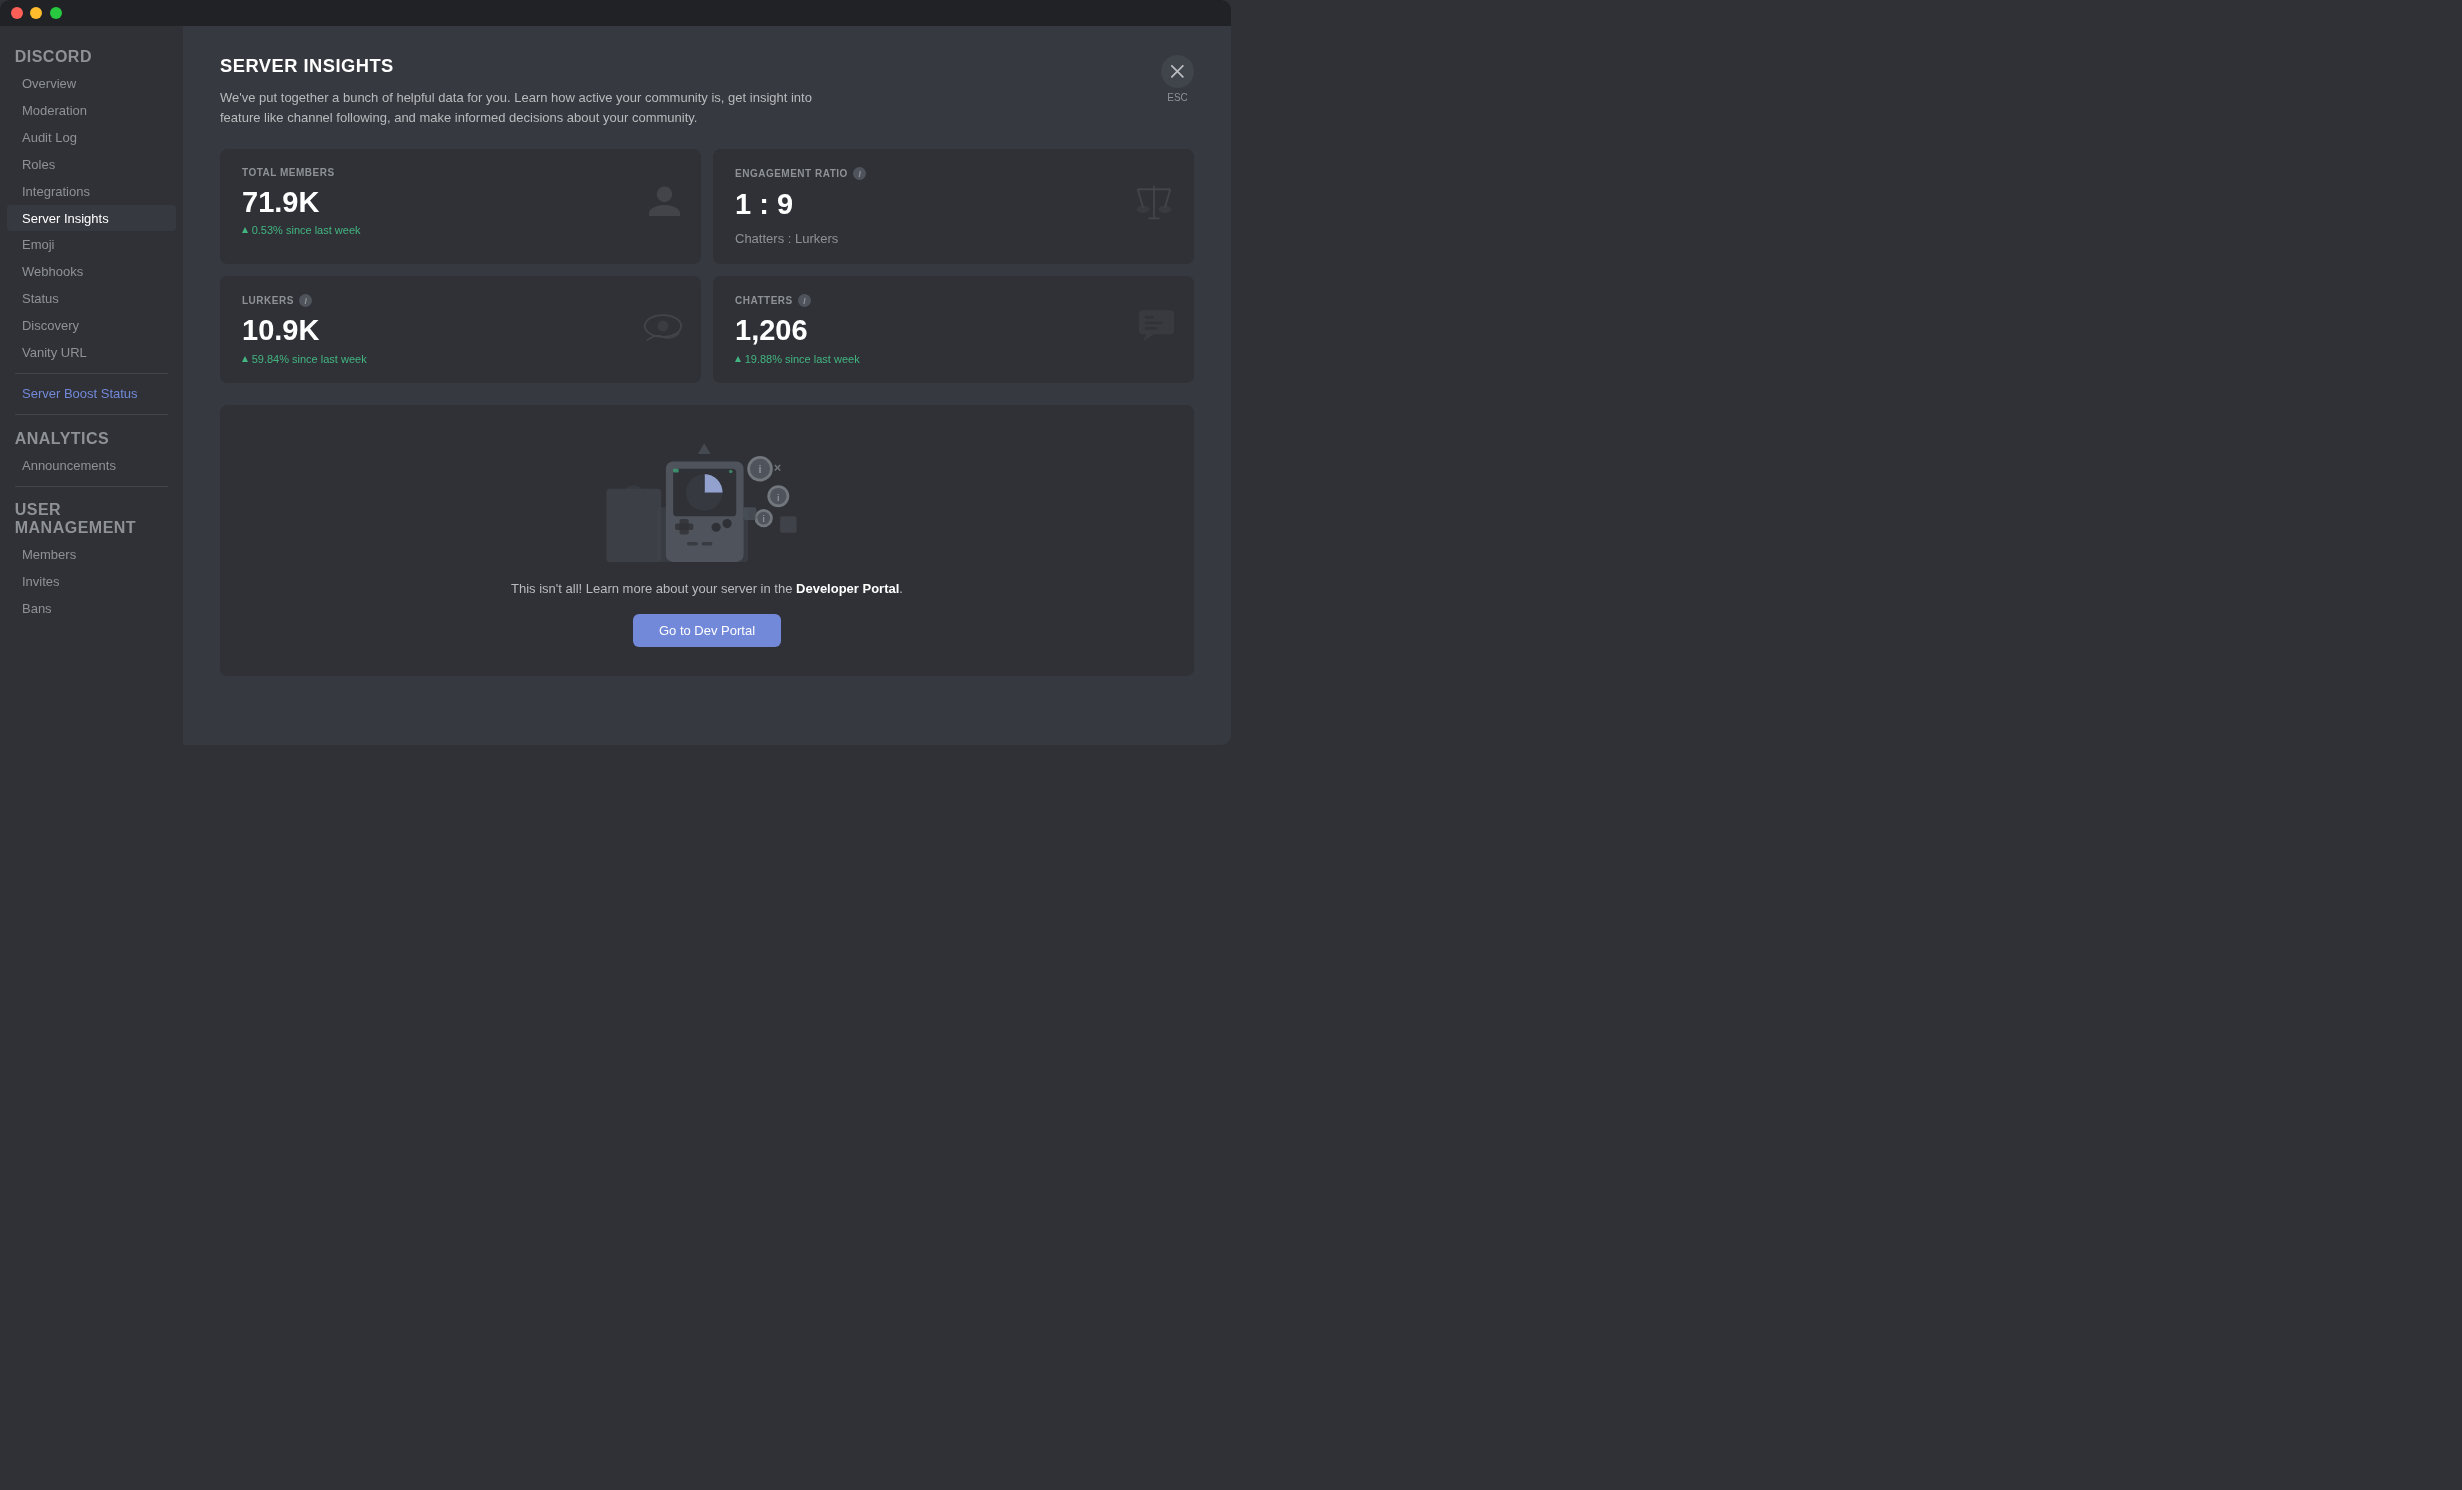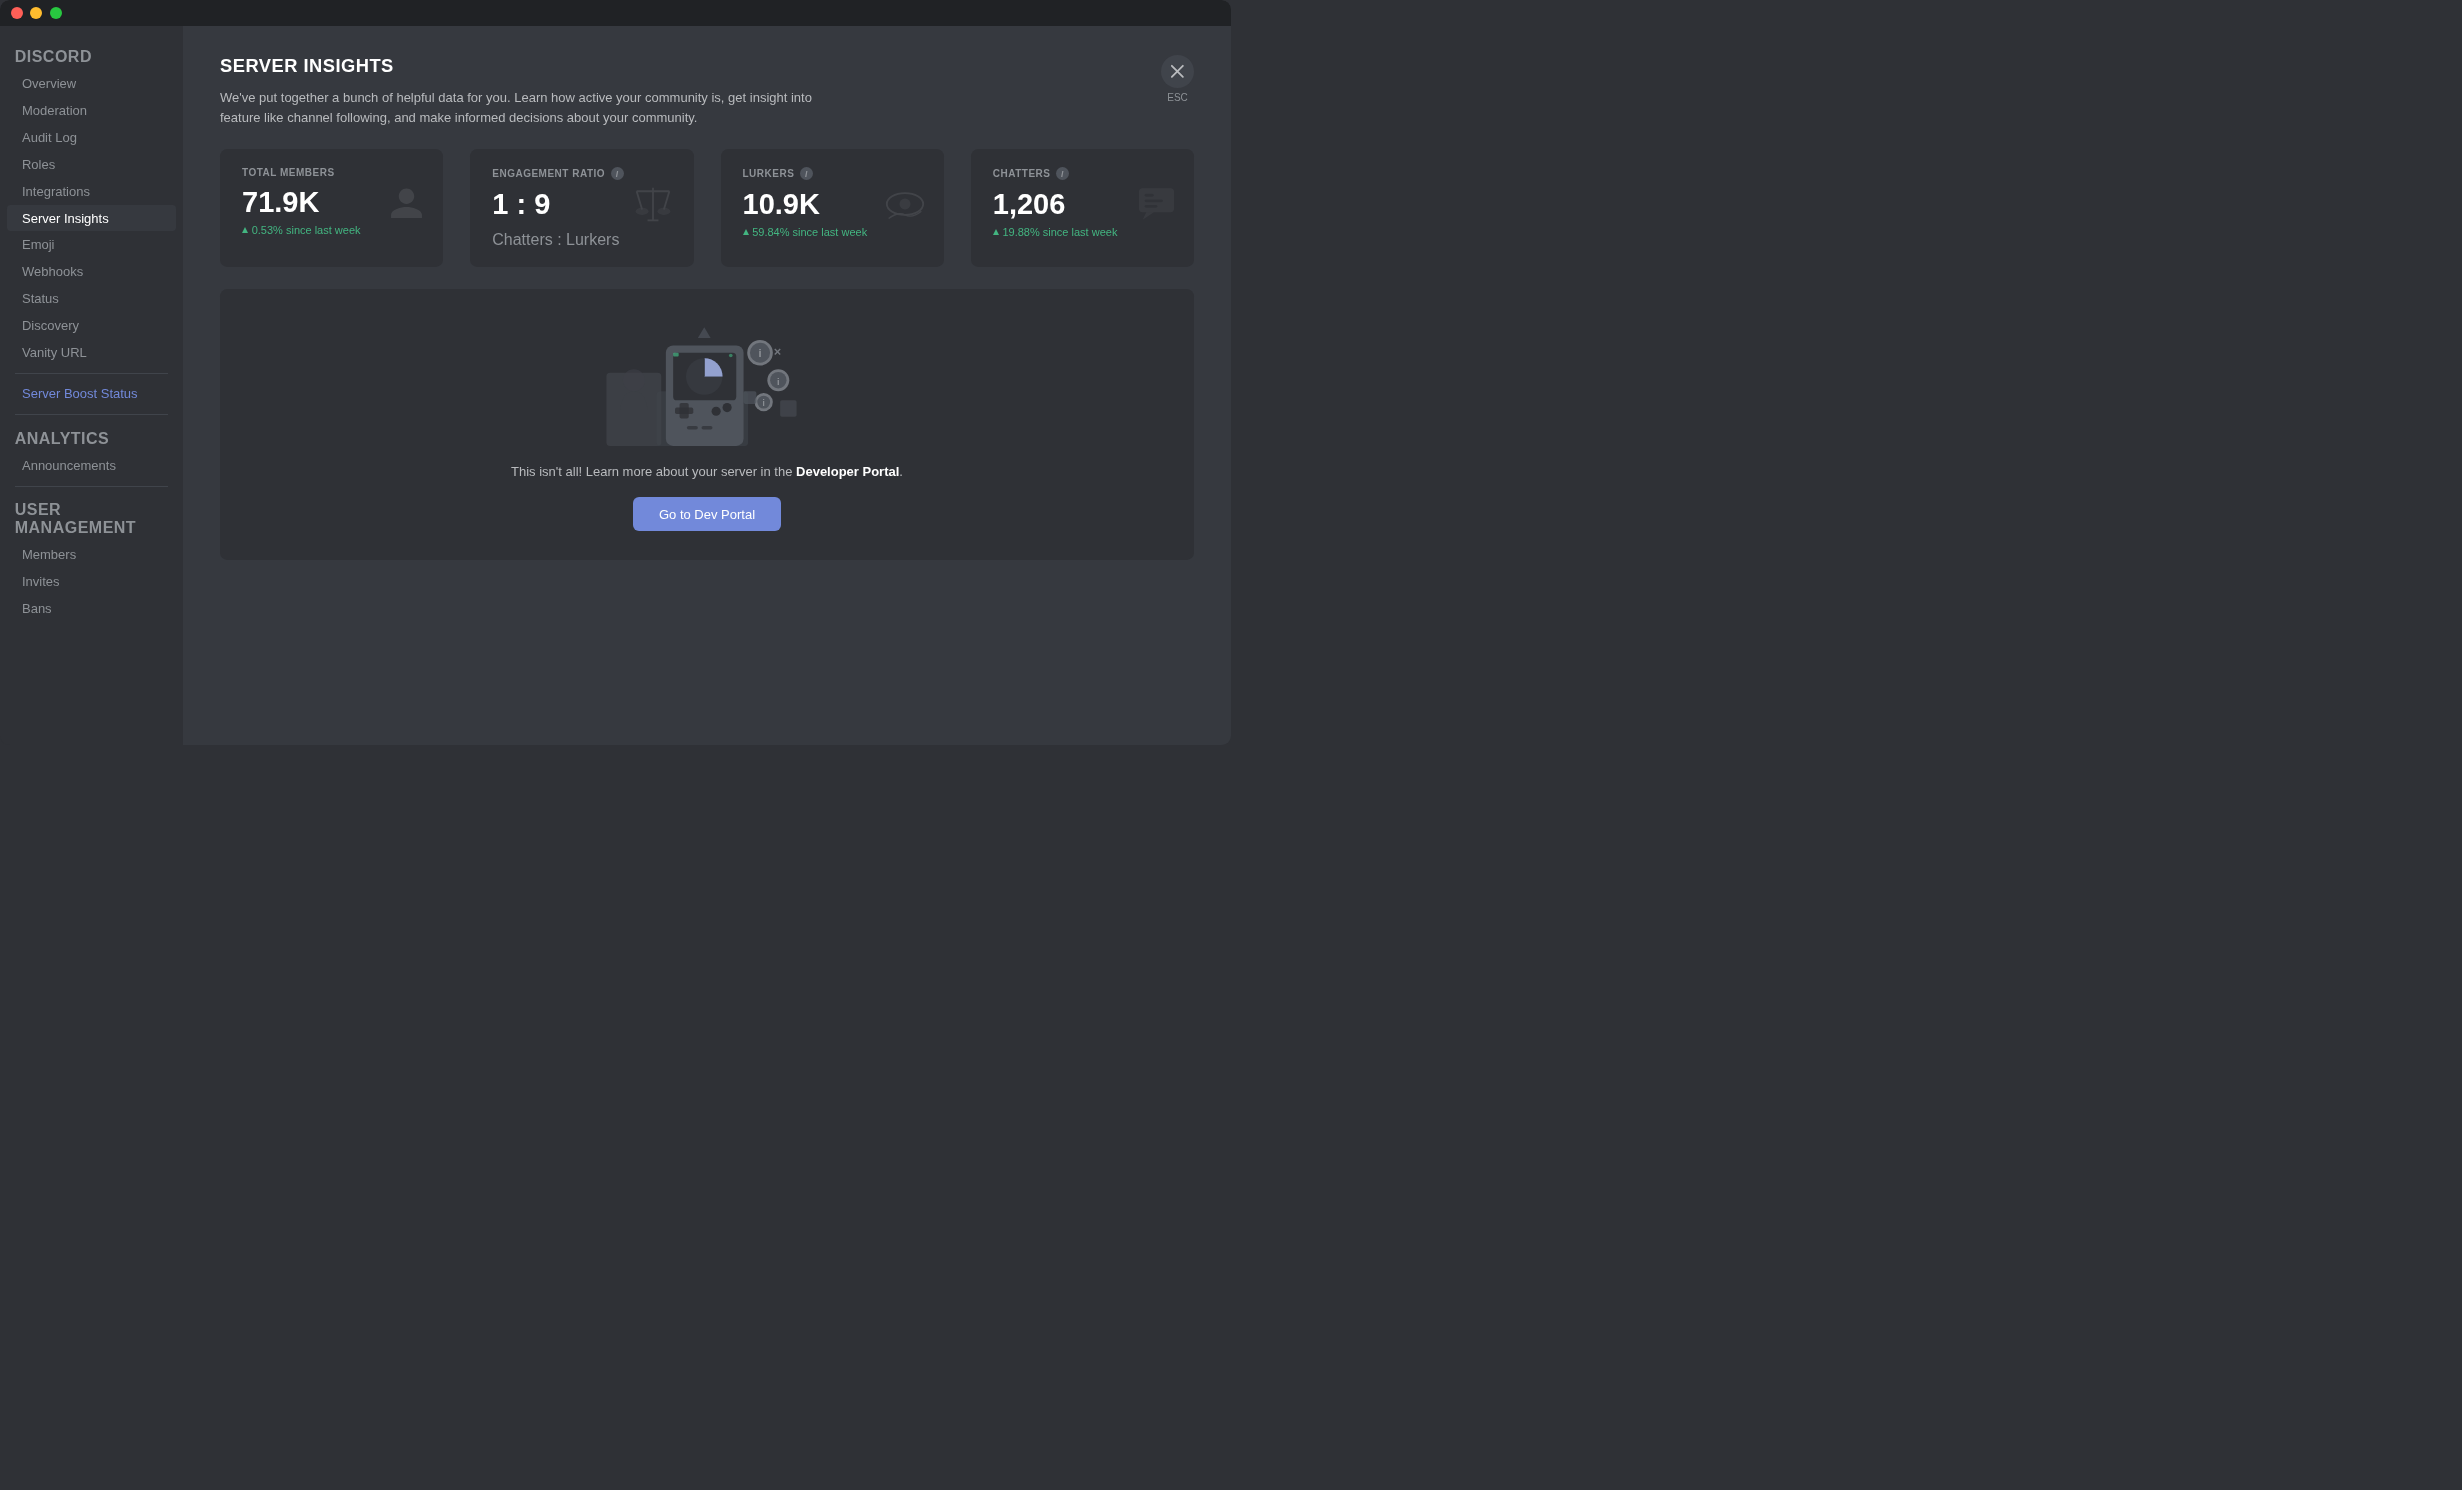--- a/index.html
+++ b/index.html
@@ -124,22 +124,22 @@
       margin-top: 3.7px;
     }
     .close-area {
       display: flex;
       flex-direction: column;
     }
 
     
     .stats-grid {
       display: grid;
-      grid-template-columns: 1fr 1fr 1fr 1fr;
-      gap: 27px;
+      grid-template-columns: 1fr 1fr;
+      gap: 12px;
       margin-bottom: 22px;
     }
     .stat-card {
       background: #2f3136;
       border-radius: 7.3px;
       padding: 18.3px 22px;
       position: relative;
       min-height: 101px;
     }
     .stat-label {
@@ -233,21 +233,21 @@
       cursor: pointer;
     }
 
     
     .illustration-svg {
       width: 100%;
       height: 100%;
     }
 
     .stat-sub {
-      font-size: 16px;
+      font-size: 13px;
       color: #8e9297;
       margin-top: 10px;
     }
   </style>
 </head>
 <body>
 
 <div class="titlebar">
   <div class="titlebar-btn btn-close"></div>
   <div class="titlebar-btn btn-min"></div>

